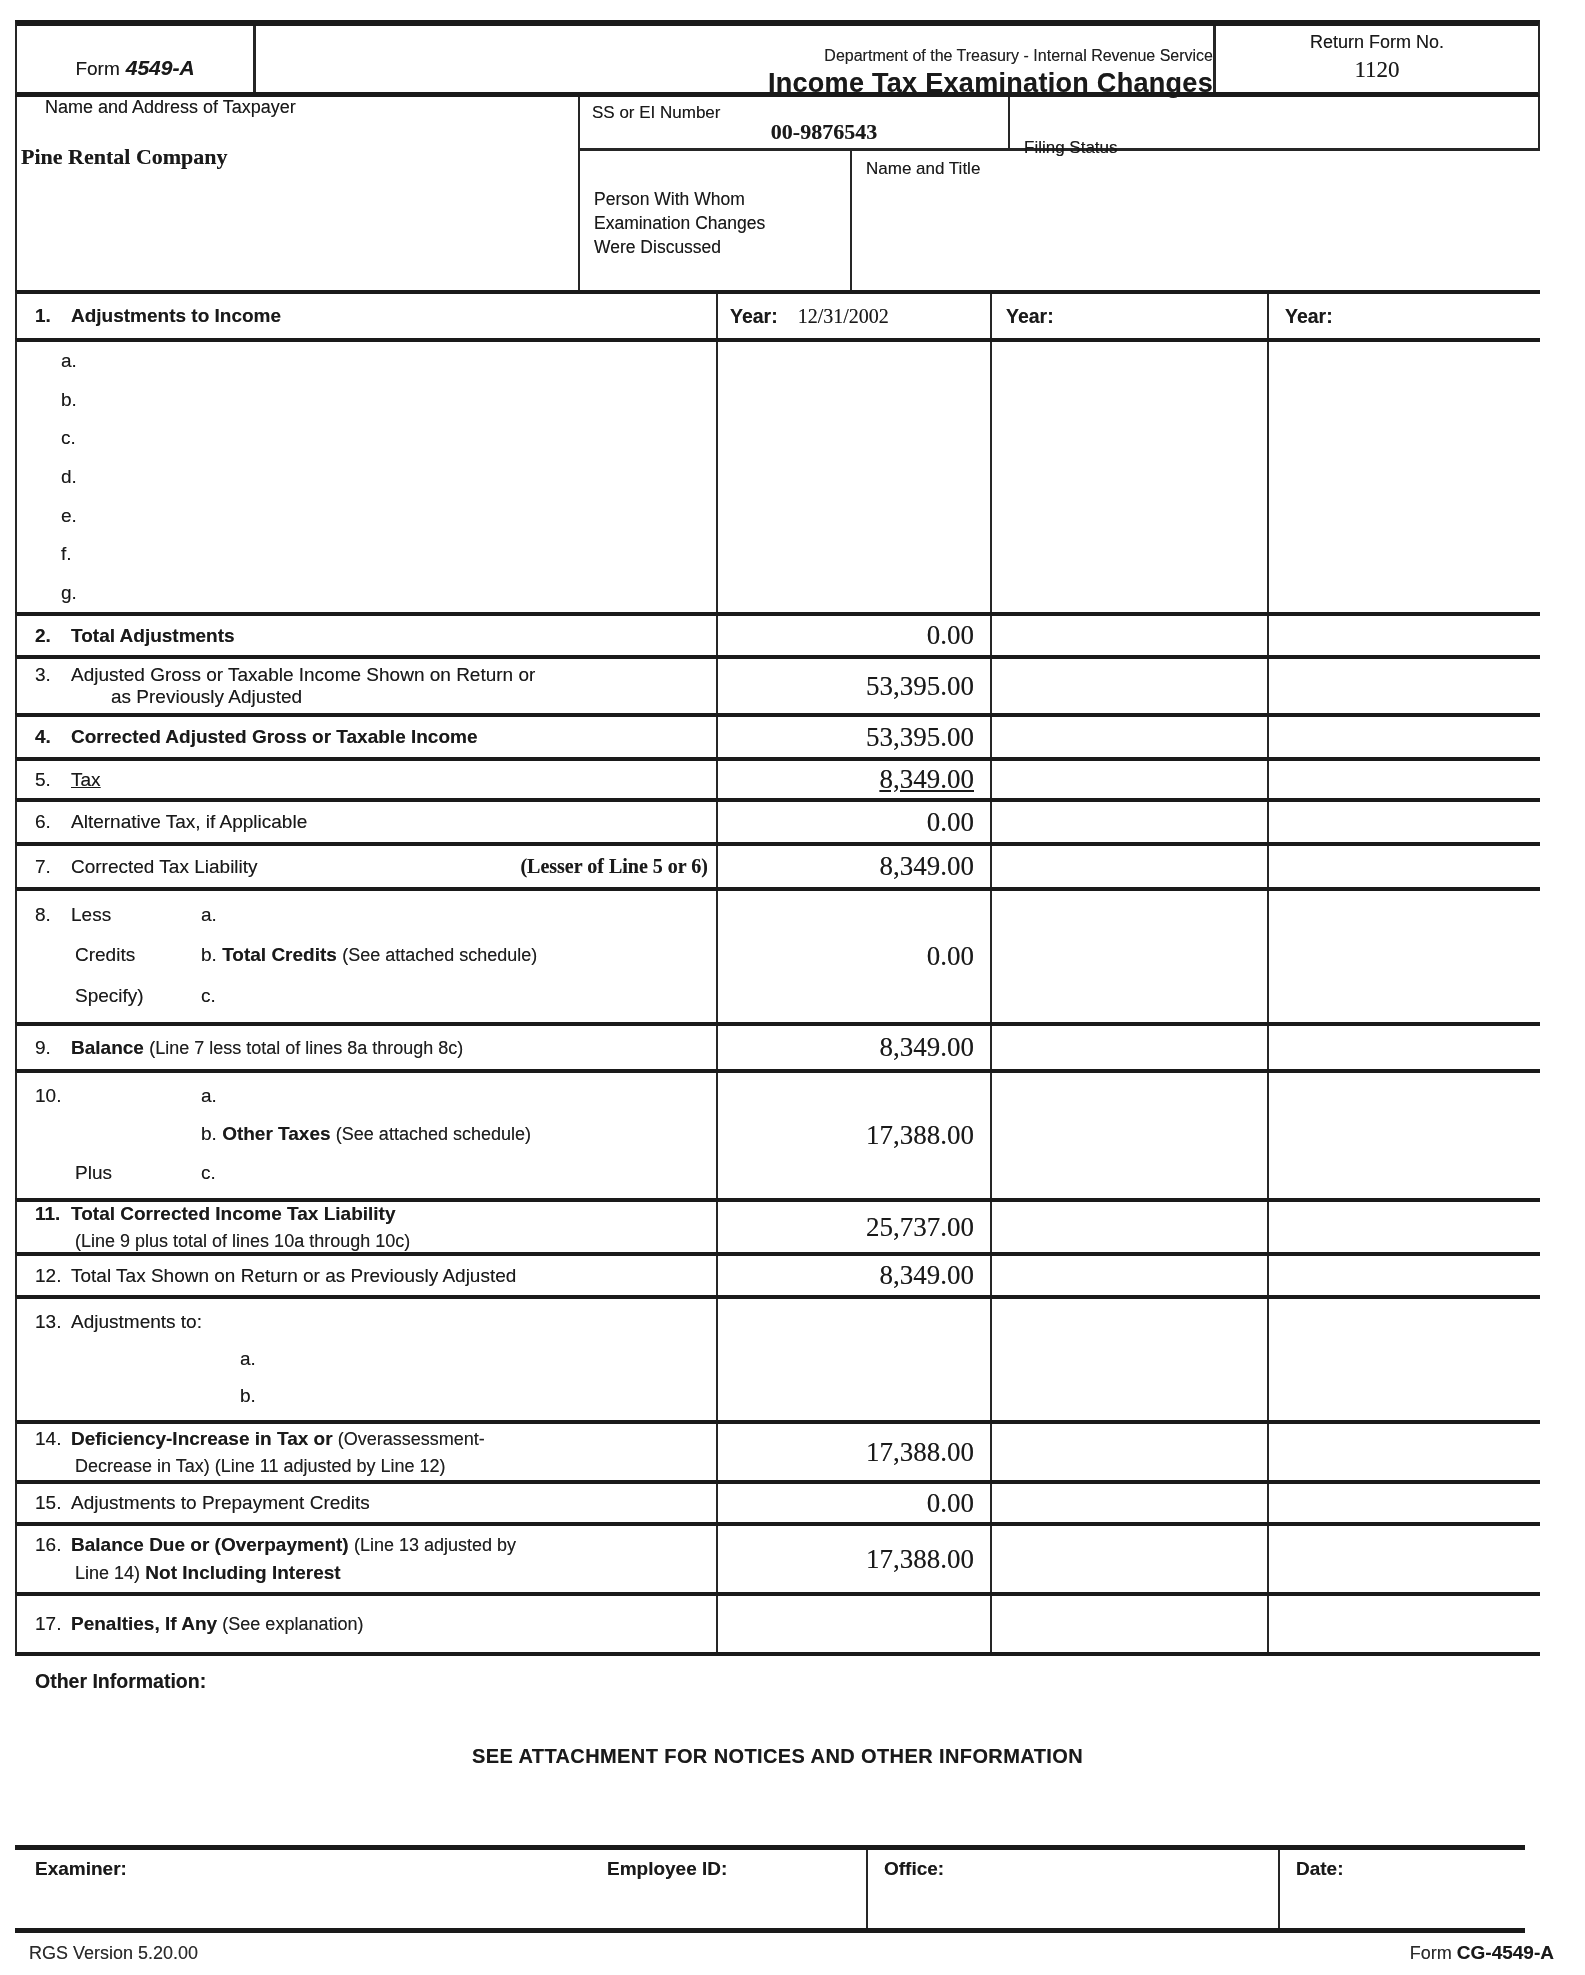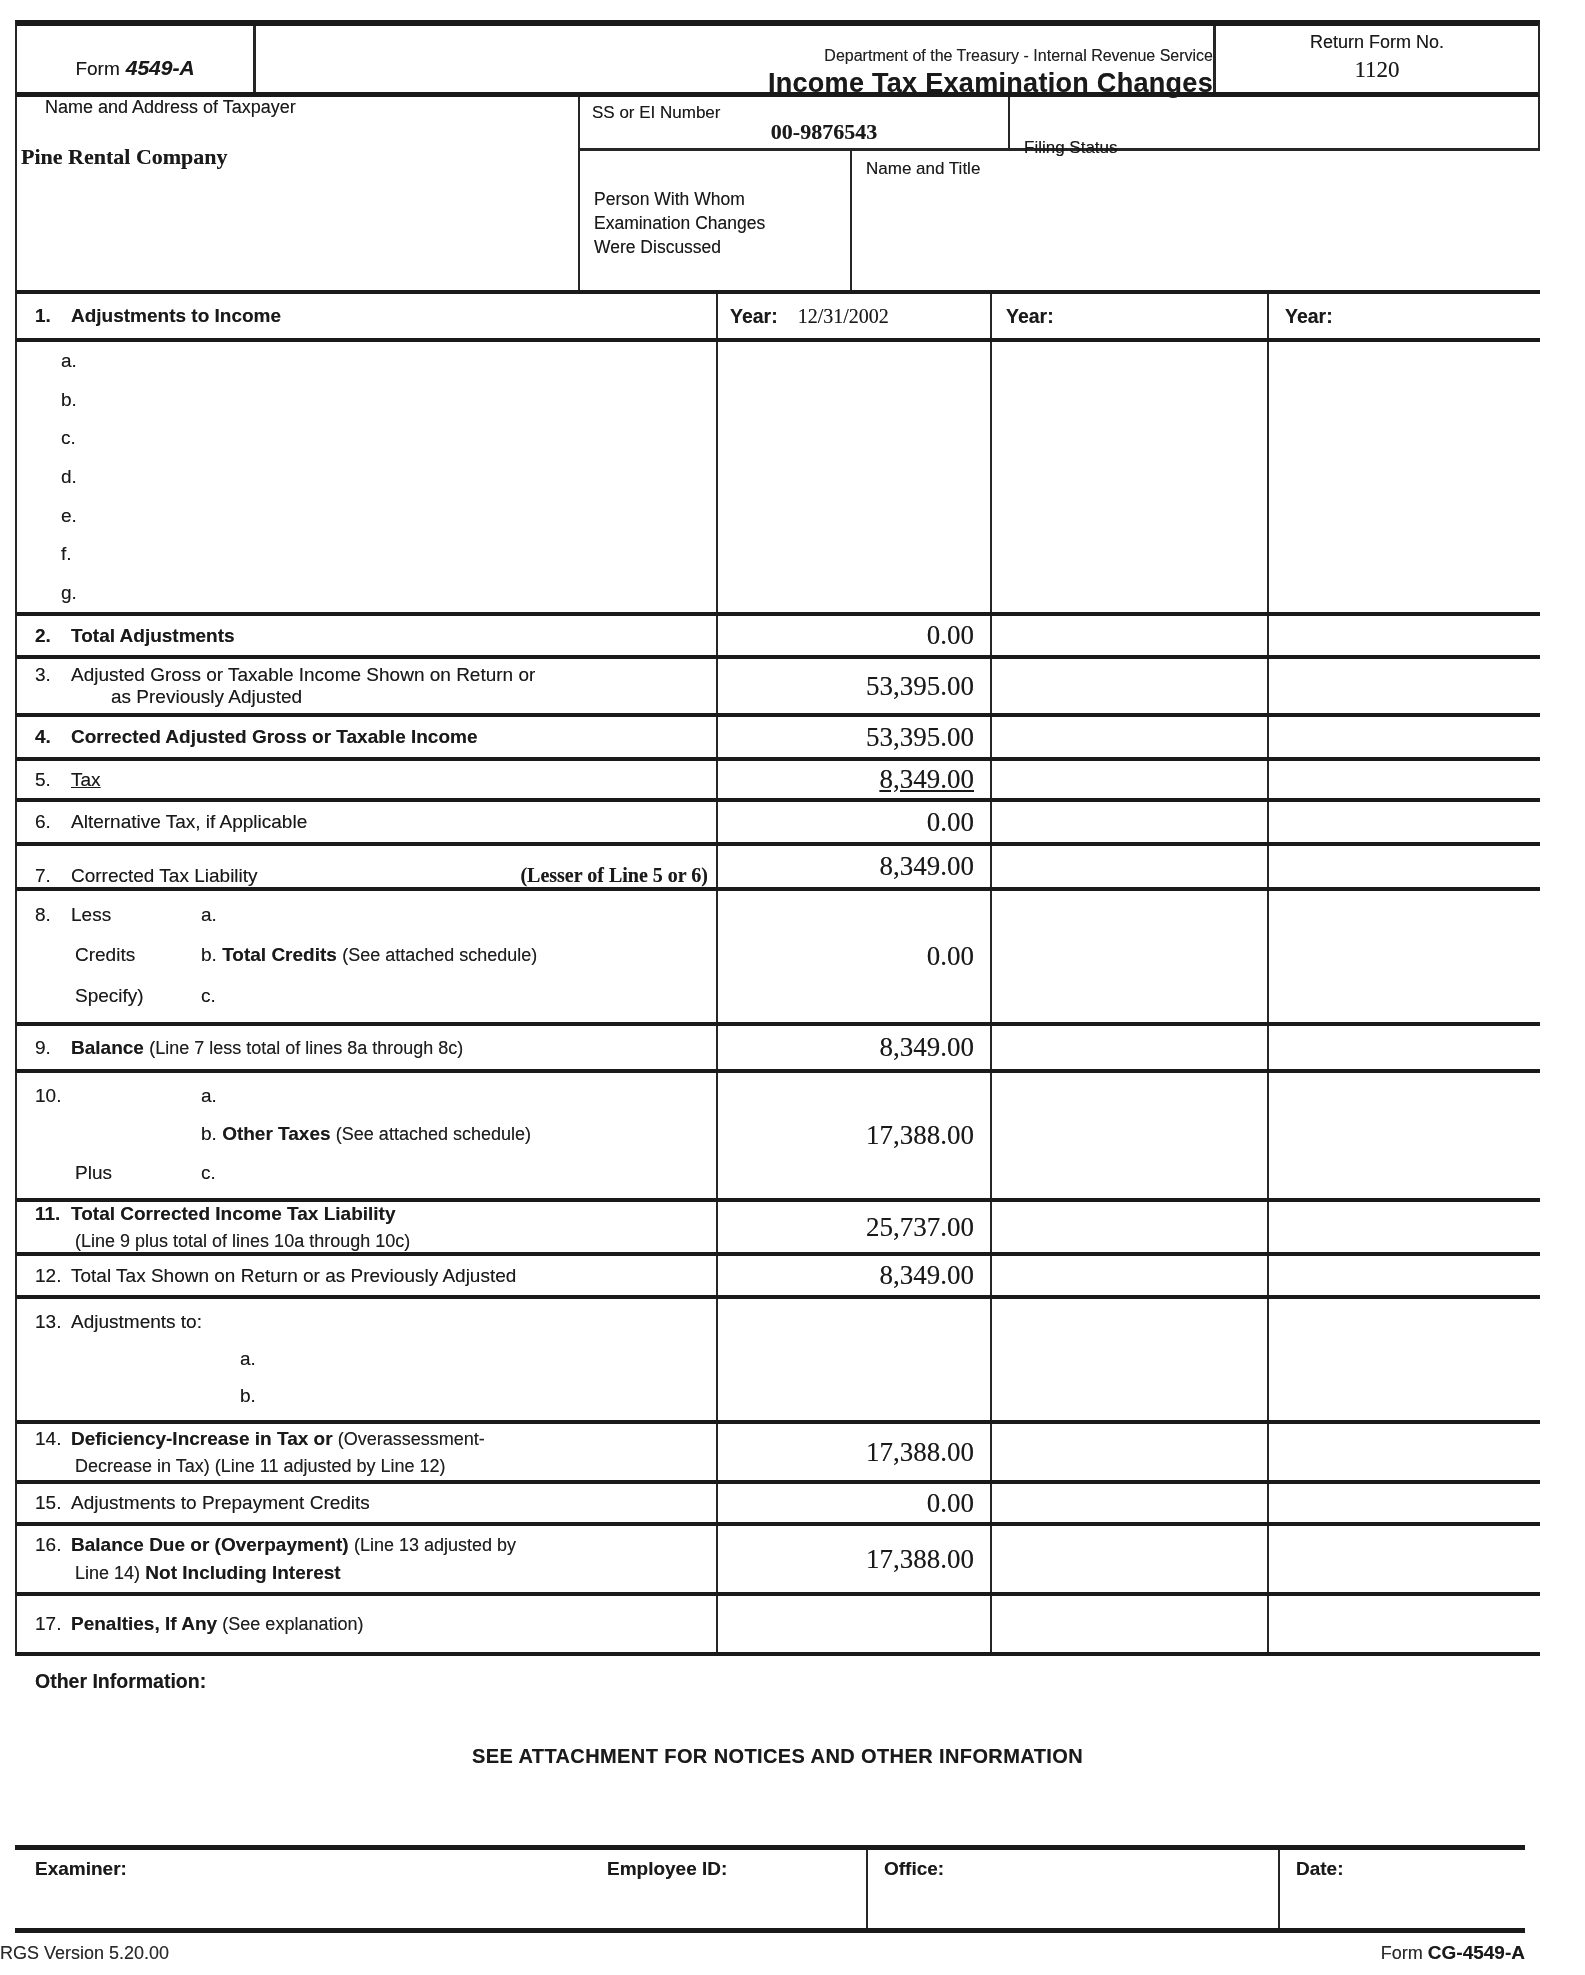--- a/index.html
+++ b/index.html
@@ -87,21 +87,21 @@
   .c2.yr-cell{justify-content:flex-start;padding-left:12px;}
   .line{display:block;}
   .ind40{padding-left:40px;}
   .ind76{padding-left:76px;}
   .ind166{padding-left:166px;}
   .ind205{padding-left:205px;}
   .wd{display:inline-block;width:130px;}
   .wd2{display:inline-block;width:126px;}
   .letters-col{justify-content:space-around;padding-left:44px;}
   .letter-line{line-height:20px;}
-  .justify{flex-direction:row;align-items:flex-end;justify-content:space-between;padding-right:8px;}
+  .justify{flex-direction:row;align-items:center;justify-content:space-between;padding-right:8px;}
 
   
   .h-r1{min-height:48px;}  .h-letters{min-height:274px;}
   .h-r2{min-height:43px;}  .h-r3{min-height:58px;}
   .h-r4{min-height:44px;}  .h-r5{min-height:41px;text-decoration:underline;}
   .h-r6{min-height:44px;}  .h-r7{min-height:45px;}
   .h-r8{min-height:135px;} .h-r9{min-height:47px;}
   .h-r10{min-height:129px;}.h-r11{min-height:54px;}
   .h-r12{min-height:43px;} .h-r13{min-height:125px;}
   .h-r14{min-height:60px;} .h-r15{min-height:42px;}
@@ -117,21 +117,21 @@
   .footer-bar{
     position:absolute;left:15px;top:1845px;width:1510px;height:88px;
     border-top:5px solid var(--ink);
     border-bottom:5px solid var(--ink);
   }
   .fdiv{position:absolute;top:0;bottom:0;width:2px;background:var(--ink-soft);}
   .fdiv.d1{left:851px;} .fdiv.d2{left:1263px;}
   .flabel{position:absolute;top:8px;font-size:19px;font-weight:700;}
   .fl-exam{left:20px;} .fl-emp{left:592px;} .fl-off{left:869px;} .fl-date{left:1281px;}
   .bottom-line{
-    position:absolute;left:0;top:1942px;width:1525px;
+    position:absolute;left:29px;top:1942px;width:1525px;
     display:flex;justify-content:space-between;align-items:flex-end;
     font-size:18px;color:#2b2b2b;
   }
   .formref b{font-size:19px;color:var(--ink);}
 </style>
 </head>
 <body>
 
 <div class="sheet">
   <div class="form">

